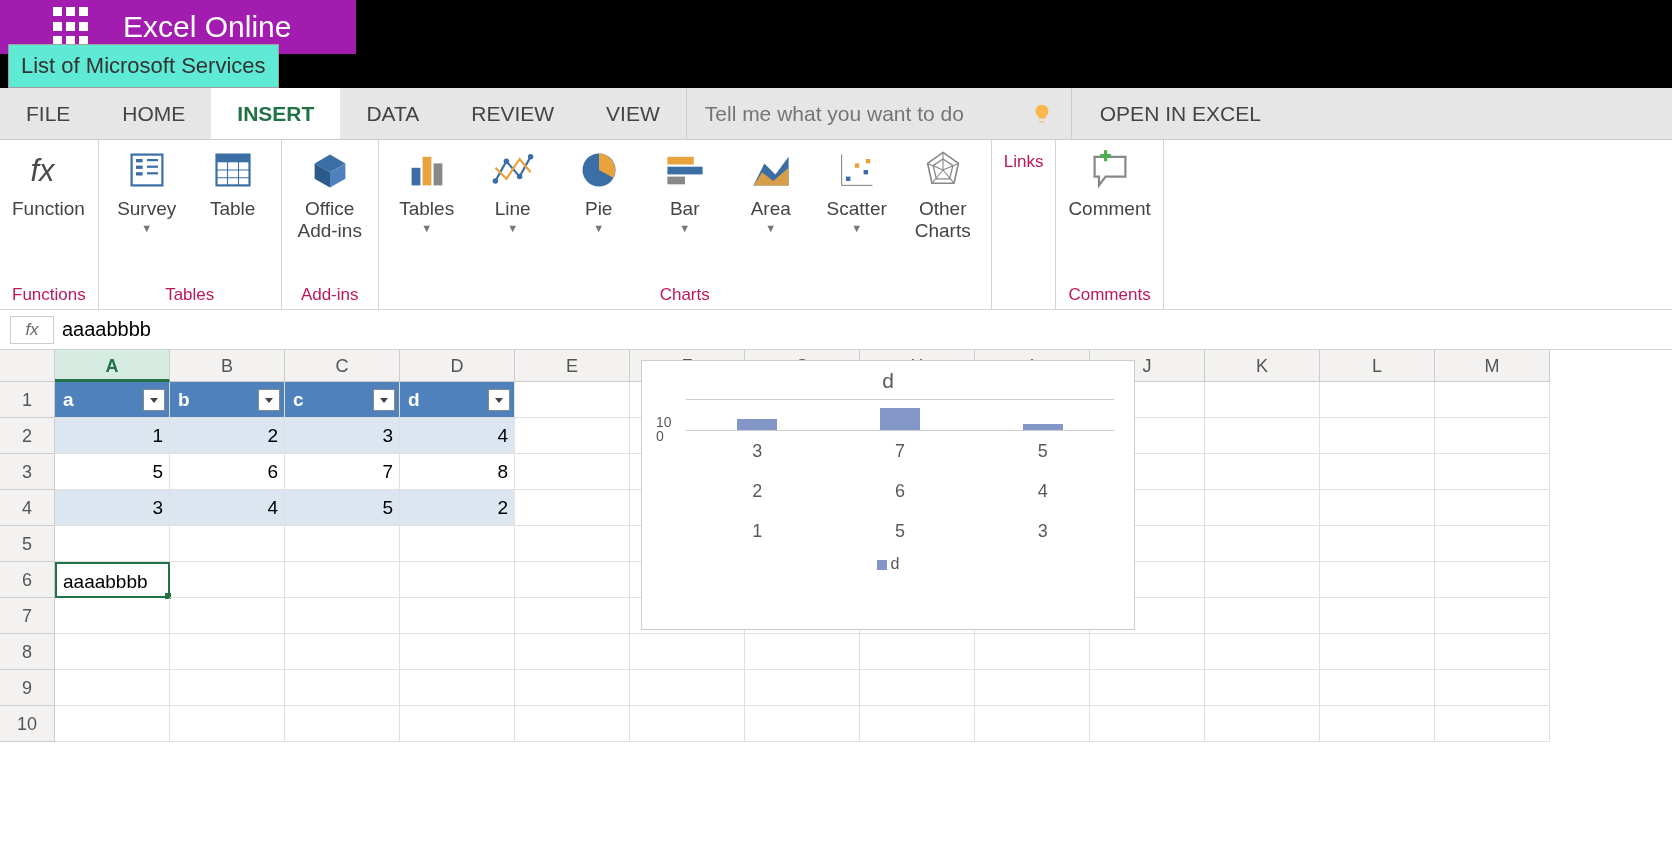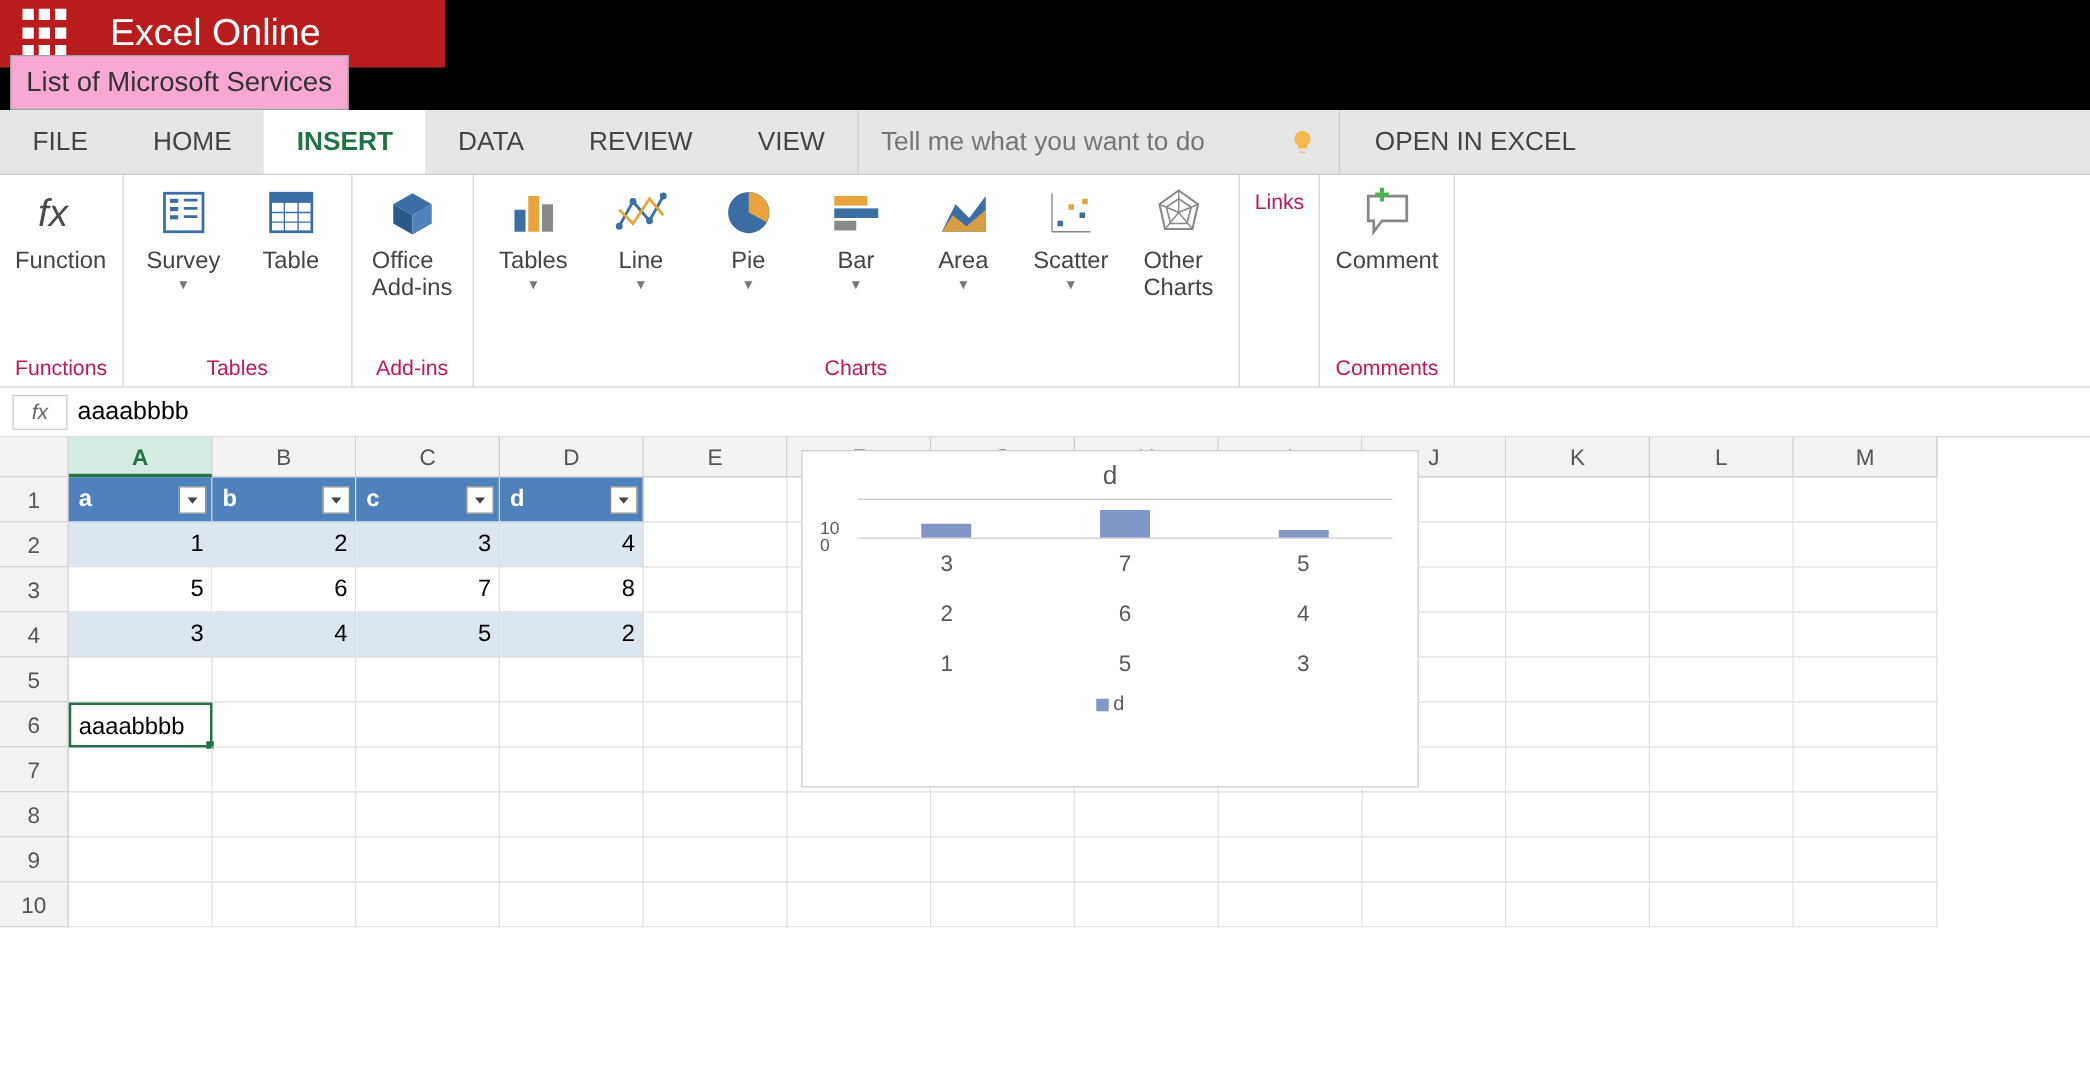--- a/index.html
+++ b/index.html
@@ -1,41 +1,41 @@
 <!DOCTYPE html>
 <html><head>
 <meta charset="utf-8">
 <style>
 * { margin: 0; padding: 0; box-sizing: border-box; font-family: "Segoe UI", Arial, sans-serif; }
 body { background: #fff; width: 1672px; overflow: hidden; }
 
 
 .banner { background: #000; height: 88px; position: relative; }
-.brand-block { position: absolute; top: 0; left: 0; width: 356px; height: 54px; background: #b91c1c; display: flex; align-items: center; }
+.brand-block { position: absolute; top: 0; left: 0; width: 356px; height: 54px; background: #a21caf; display: flex; align-items: center; padding-left: 35px; }
 .waffle { width: 40px; height: 40px; display: flex; flex-wrap: wrap; margin-left: 18px; gap: 4px; }
 .waffle span { width: 9px; height: 9px; background: #fff; }
 .brand-title { color: #fff; font-size: 30px; font-weight: 300; margin-left: 30px; }
-.tooltip-bar { position: absolute; top: 44px; left: 8px; background: #f9a8d4; border: 1px solid #a0a0a0; padding: 8px 12px; font-size: 22px; color: #333; }
+.tooltip-bar { position: absolute; top: 44px; left: 8px; background: #5eead4; border: 1px solid #a0a0a0; padding: 8px 12px; font-size: 22px; color: #333; }
 
 
 .tabstrip { background: #e6e6e6; height: 52px; display: flex; align-items: stretch; border-bottom: 1px solid #ccc; }
 .tab { display: flex; align-items: center; padding: 0 26px; font-size: 21px; color: #444; cursor: pointer; }
 .tab.active { background: #fff; color: #217346; font-weight: 600; }
 .search-wrap { display: flex; align-items: center; border-left: 1px solid #ccc; padding: 0 18px; }
 .search-input { border: none; background: transparent; font-size: 21px; color: #c2410c; width: 320px; outline: none; }
 .lightbulb { width: 22px; height: 22px; margin-left: 6px; }
 .open-in-excel { display: flex; align-items: center; padding: 0 28px; font-size: 21px; color: #444; border-left: 1px solid #ccc; }
 
 
 .ribbon { height: 170px; background: #fff; border-bottom: 1px solid #d4d4d4; display: flex; align-items: stretch; }
 .ribbon-group { border-right: 1px solid #d4d4d4; display: flex; flex-direction: column; justify-content: space-between; padding: 8px 12px 4px; }
 .ribbon-top { display: flex; gap: 14px; flex: 1; align-items: flex-start; }
 .ribbon-item { display: flex; flex-direction: column; align-items: center; justify-content: flex-start; font-size: 19px; color: #444; cursor: pointer; min-width: 72px; }
 .ribbon-icon { width: 44px; height: 44px; margin-bottom: 6px; display: flex; align-items: center; justify-content: center; }
-.ribbon-label { text-align: left; line-height: 1.15; }
+.ribbon-label { text-align: center; line-height: 1.15; }
 .ribbon-group-label { font-size: 17px; color: #be185d; text-align: center; padding-top: 4px; }
 .dropdown-caret { font-size: 11px; color: #777; margin-top: 2px; }
 
 
 .formula-bar { height: 40px; border-bottom: 1px solid #d4d4d4; display: flex; align-items: center; padding: 0 10px; }
 .fx-label { width: 44px; height: 28px; border: 1px solid #ccc; display: flex; align-items: center; justify-content: center; font-style: italic; font-size: 17px; color: #666; margin-right: 8px; }
 .formula-input { flex: 1; border: none; font-size: 20px; outline: none; }
 
 
 .grid { position: relative; }

